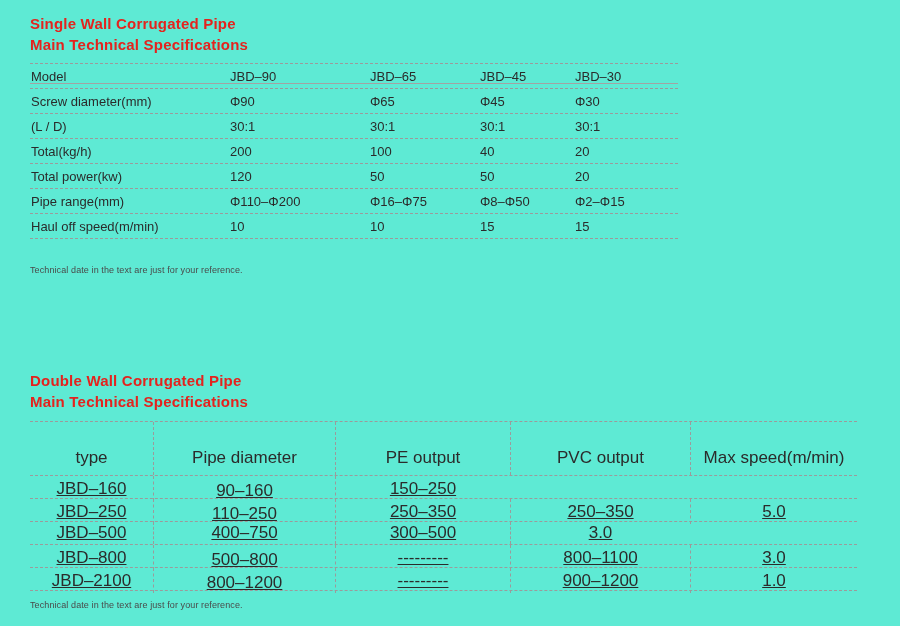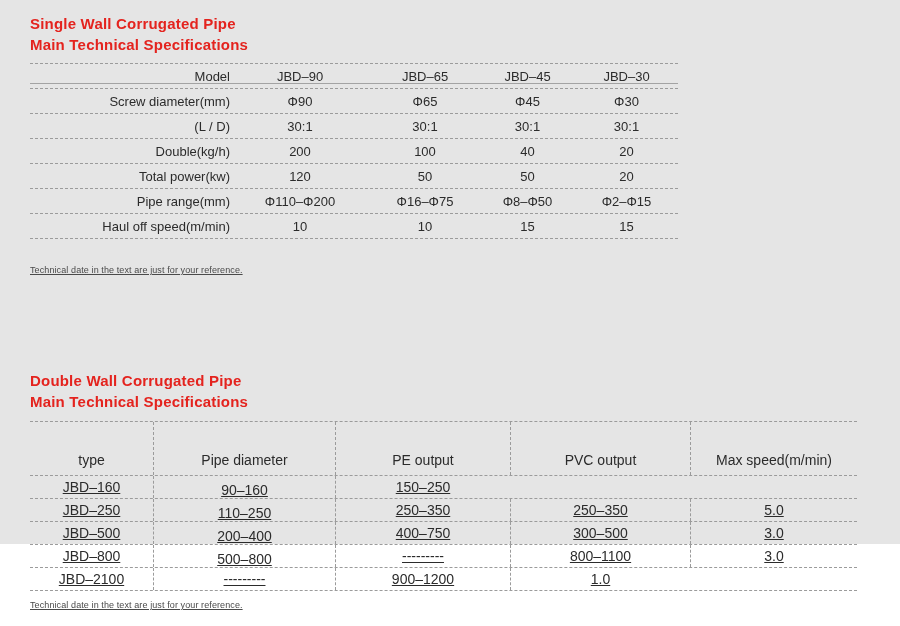--- a/index.html
+++ b/index.html
@@ -4,33 +4,33 @@
 <style>
   * { margin: 0; padding: 0; box-sizing: border-box; }
   html, body { background: #ffffff; }
   body {
     width: 900px; height: 626px;
     font-family: "Liberation Sans", "DejaVu Sans", sans-serif;
     color: #2b2b2b;
     position: relative;
     overflow: hidden;
   }
-  .page { position: relative; width: 900px; height: 544px; background: #e5e5e5; padding-left: 40px; }
+  .page { position: relative; width: 900px; height: 626px; background: #5eead4; padding-left: 40px; }
 
   .section-title {
     position: absolute; left: 30px;
     color: #e4231e; font-weight: bold; font-size: 15px; line-height: 21px;
     letter-spacing: 0.2px;
   }
   .title-s1 { top: 13px; }
   .title-s2 { top: 370px; }
 
   .footnote {
     position: absolute; left: 30px;
-    font-size: 9px; color: #4a4a4a; letter-spacing: 0.1px; text-decoration: underline;
+    font-size: 9px; color: #4a4a4a; letter-spacing: 0.1px;
   }
   .fn-1 { top: 265px; }
   .fn-2 { top: 600px; }
 
   
   .t1 {
     position: absolute; left: 30px; top: 63px; width: 648px;
     border-top: 1px dashed #9b9b9b;
     font-size: 13px;
   }
@@ -40,28 +40,28 @@
     grid-template-columns: 200px 140px 110px 95px 103px;
     height: 25px;
     align-items: center;
     border-bottom: 1px dashed #9b9b9b;
   }
   .t1-row.header::after {
     content: "";
     position: absolute; left: 0; right: 0; bottom: 4px;
     border-bottom: 1px solid #a3a3a3;
   }
-  .t1-label { text-align: right; padding-left: 1px; }
-  .t1-val { text-align: center; }
+  .t1-label { text-align: left; padding-left: 1px; }
+  .t1-val { }
 
   
   .t2 {
     position: absolute; left: 30px; top: 421px; width: 827px;
     border-top: 1px dashed #9b9b9b;
-    font-size: 14px;
+    font-size: 17px;
   }
   .t2-row {
     display: grid;
     grid-template-columns: 123px 182px 175px 180px 167px;
     border-bottom: 1px dashed #9b9b9b;
   }
   .t2-header { height: 54px; }
   .t2-header .t2-cell { align-self: end; padding-bottom: 7px; }
   .t2-data { height: 23px; }
   .t2-data .t2-cell { align-self: center; text-decoration: underline; }
@@ -98,21 +98,21 @@
       <div class="t1-val">Φ30</div>
     </div>
     <div class="t1-row">
       <div class="t1-label">(L / D)</div>
       <div class="t1-val">30:1</div>
       <div class="t1-val">30:1</div>
       <div class="t1-val">30:1</div>
       <div class="t1-val">30:1</div>
     </div>
     <div class="t1-row">
-      <div class="t1-label">Double(kg/h)</div>
+      <div class="t1-label">Total(kg/h)</div>
       <div class="t1-val">200</div>
       <div class="t1-val">100</div>
       <div class="t1-val">40</div>
       <div class="t1-val">20</div>
     </div>
     <div class="t1-row">
       <div class="t1-label">Total power(kw)</div>
       <div class="t1-val">120</div>
       <div class="t1-val">50</div>
       <div class="t1-val">50</div>
@@ -156,34 +156,34 @@
     </div>
     <div class="t2-row t2-data">
       <div class="t2-cell">JBD–250</div>
       <div class="t2-cell low">110–250</div>
       <div class="t2-cell">250–350</div>
       <div class="t2-cell">250–350</div>
       <div class="t2-cell">5.0</div>
     </div>
     <div class="t2-row t2-data">
       <div class="t2-cell">JBD–500</div>
-      <div class="t2-cell low">200–400</div>
       <div class="t2-cell">400–750</div>
       <div class="t2-cell">300–500</div>
       <div class="t2-cell">3.0</div>
     </div>
     <div class="t2-row t2-data">
       <div class="t2-cell">JBD–800</div>
       <div class="t2-cell low">500–800</div>
       <div class="t2-cell dashcell">---------</div>
       <div class="t2-cell">800–1100</div>
       <div class="t2-cell">3.0</div>
     </div>
     <div class="t2-row t2-data">
       <div class="t2-cell">JBD–2100</div>
+      <div class="t2-cell low">800–1200</div>
       <div class="t2-cell dashcell">---------</div>
       <div class="t2-cell">900–1200</div>
       <div class="t2-cell">1.0</div>
     </div>
   </div>
 
   <div class="footnote fn-2">Technical date in the text are just for your reference.</div>
 
 </div>
 

